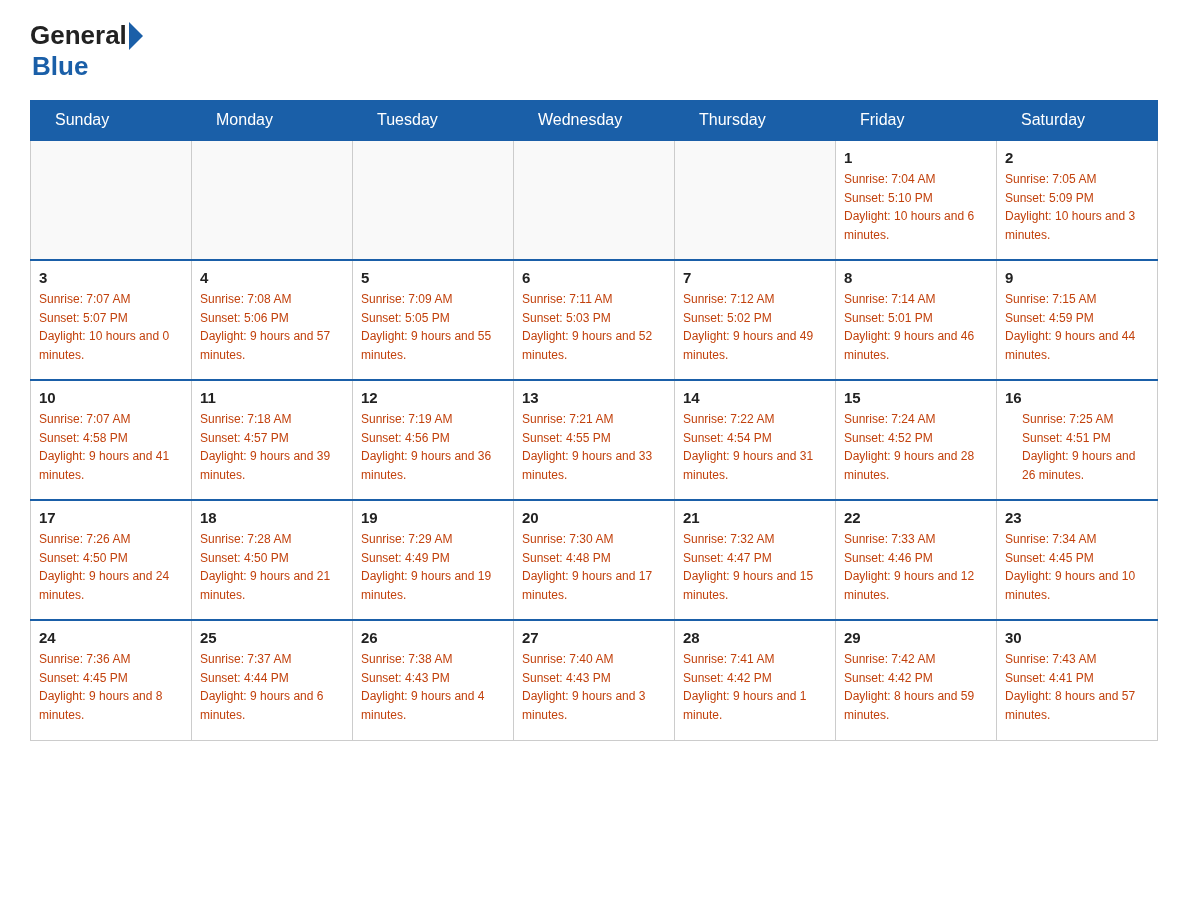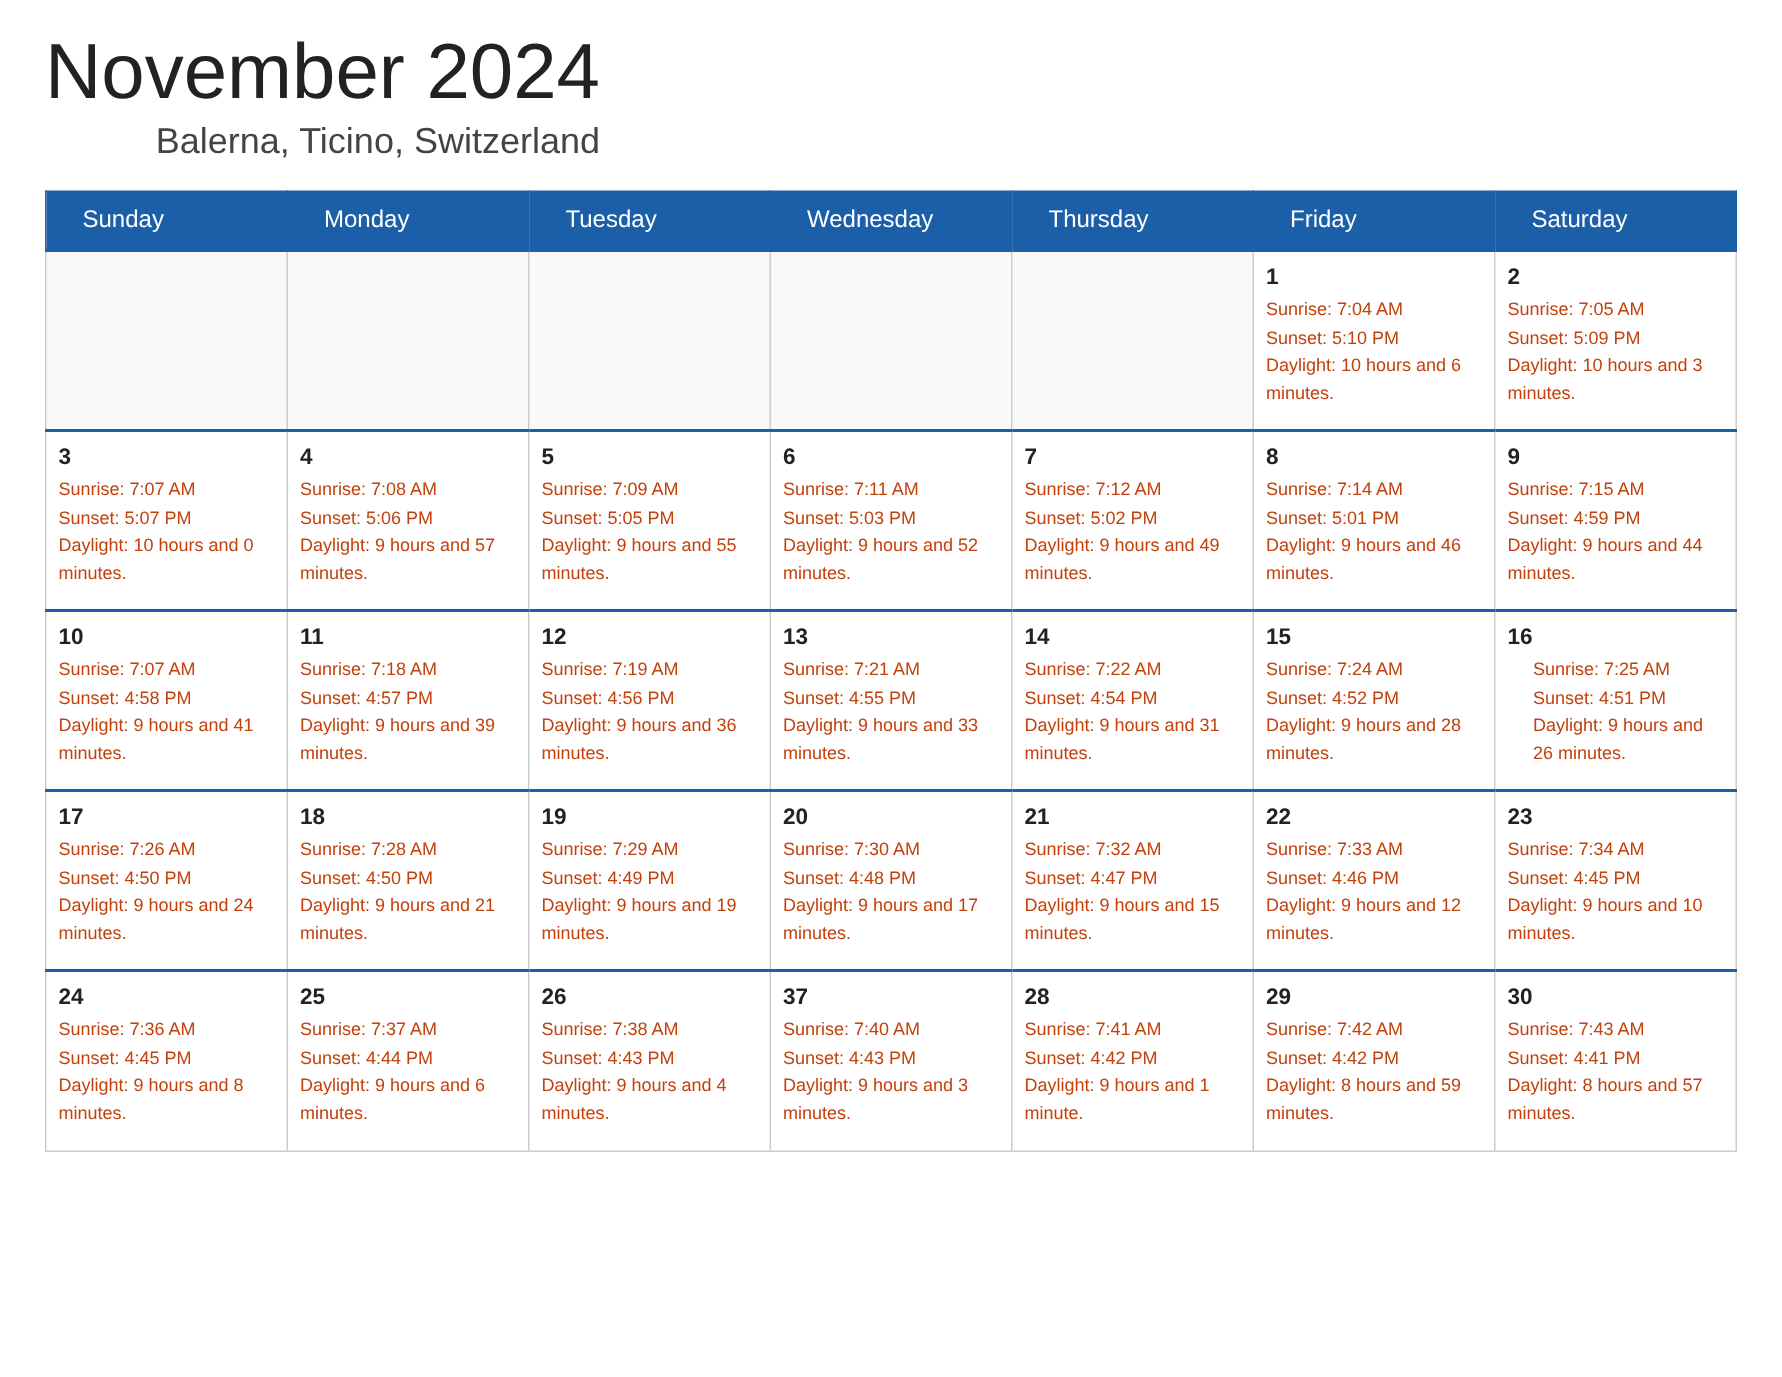--- a/index.html
+++ b/index.html
@@ -98,23 +98,26 @@
       line-height: 1.55;
     }
     td.empty {
       background: #f9f9f9;
     }
   </style>
 </head>
 <body>
 
 <div id="header">
-  <div id="title-block">
-    <div id="month-year">November 2024</div>
-    <div id="location">Balerna, Ticino, Switzerland</div>
+  <div id="logo">
+    <div id="logo-top">
+      <span class="general">General</span>
+      <span class="arrow"></span>
+    </div>
+    <div id="logo-bottom">Blue</div>
   </div>
 </div>
 
 <table>
   <thead>
     <tr>
     <th>Sunday</th>
         <th>Monday</th>
         <th>Tuesday</th>
         <th>Wednesday</th>
@@ -288,21 +291,21 @@
 Sunset: 4:44 PM
 Daylight: 9 hours and 6 minutes.</div>
         </td>
         <td>
           <span class="day-num">26</span>
           <div class="day-info" style="white-space: pre-line;">Sunrise: 7:38 AM
 Sunset: 4:43 PM
 Daylight: 9 hours and 4 minutes.</div>
         </td>
         <td>
-          <span class="day-num">37</span>
+          <span class="day-num">27</span>
           <div class="day-info" style="white-space: pre-line;">Sunrise: 7:40 AM
 Sunset: 4:43 PM
 Daylight: 9 hours and 3 minutes.</div>
         </td>
         <td>
           <span class="day-num">28</span>
           <div class="day-info" style="white-space: pre-line;">Sunrise: 7:41 AM
 Sunset: 4:42 PM
 Daylight: 9 hours and 1 minute.</div>
         </td>

